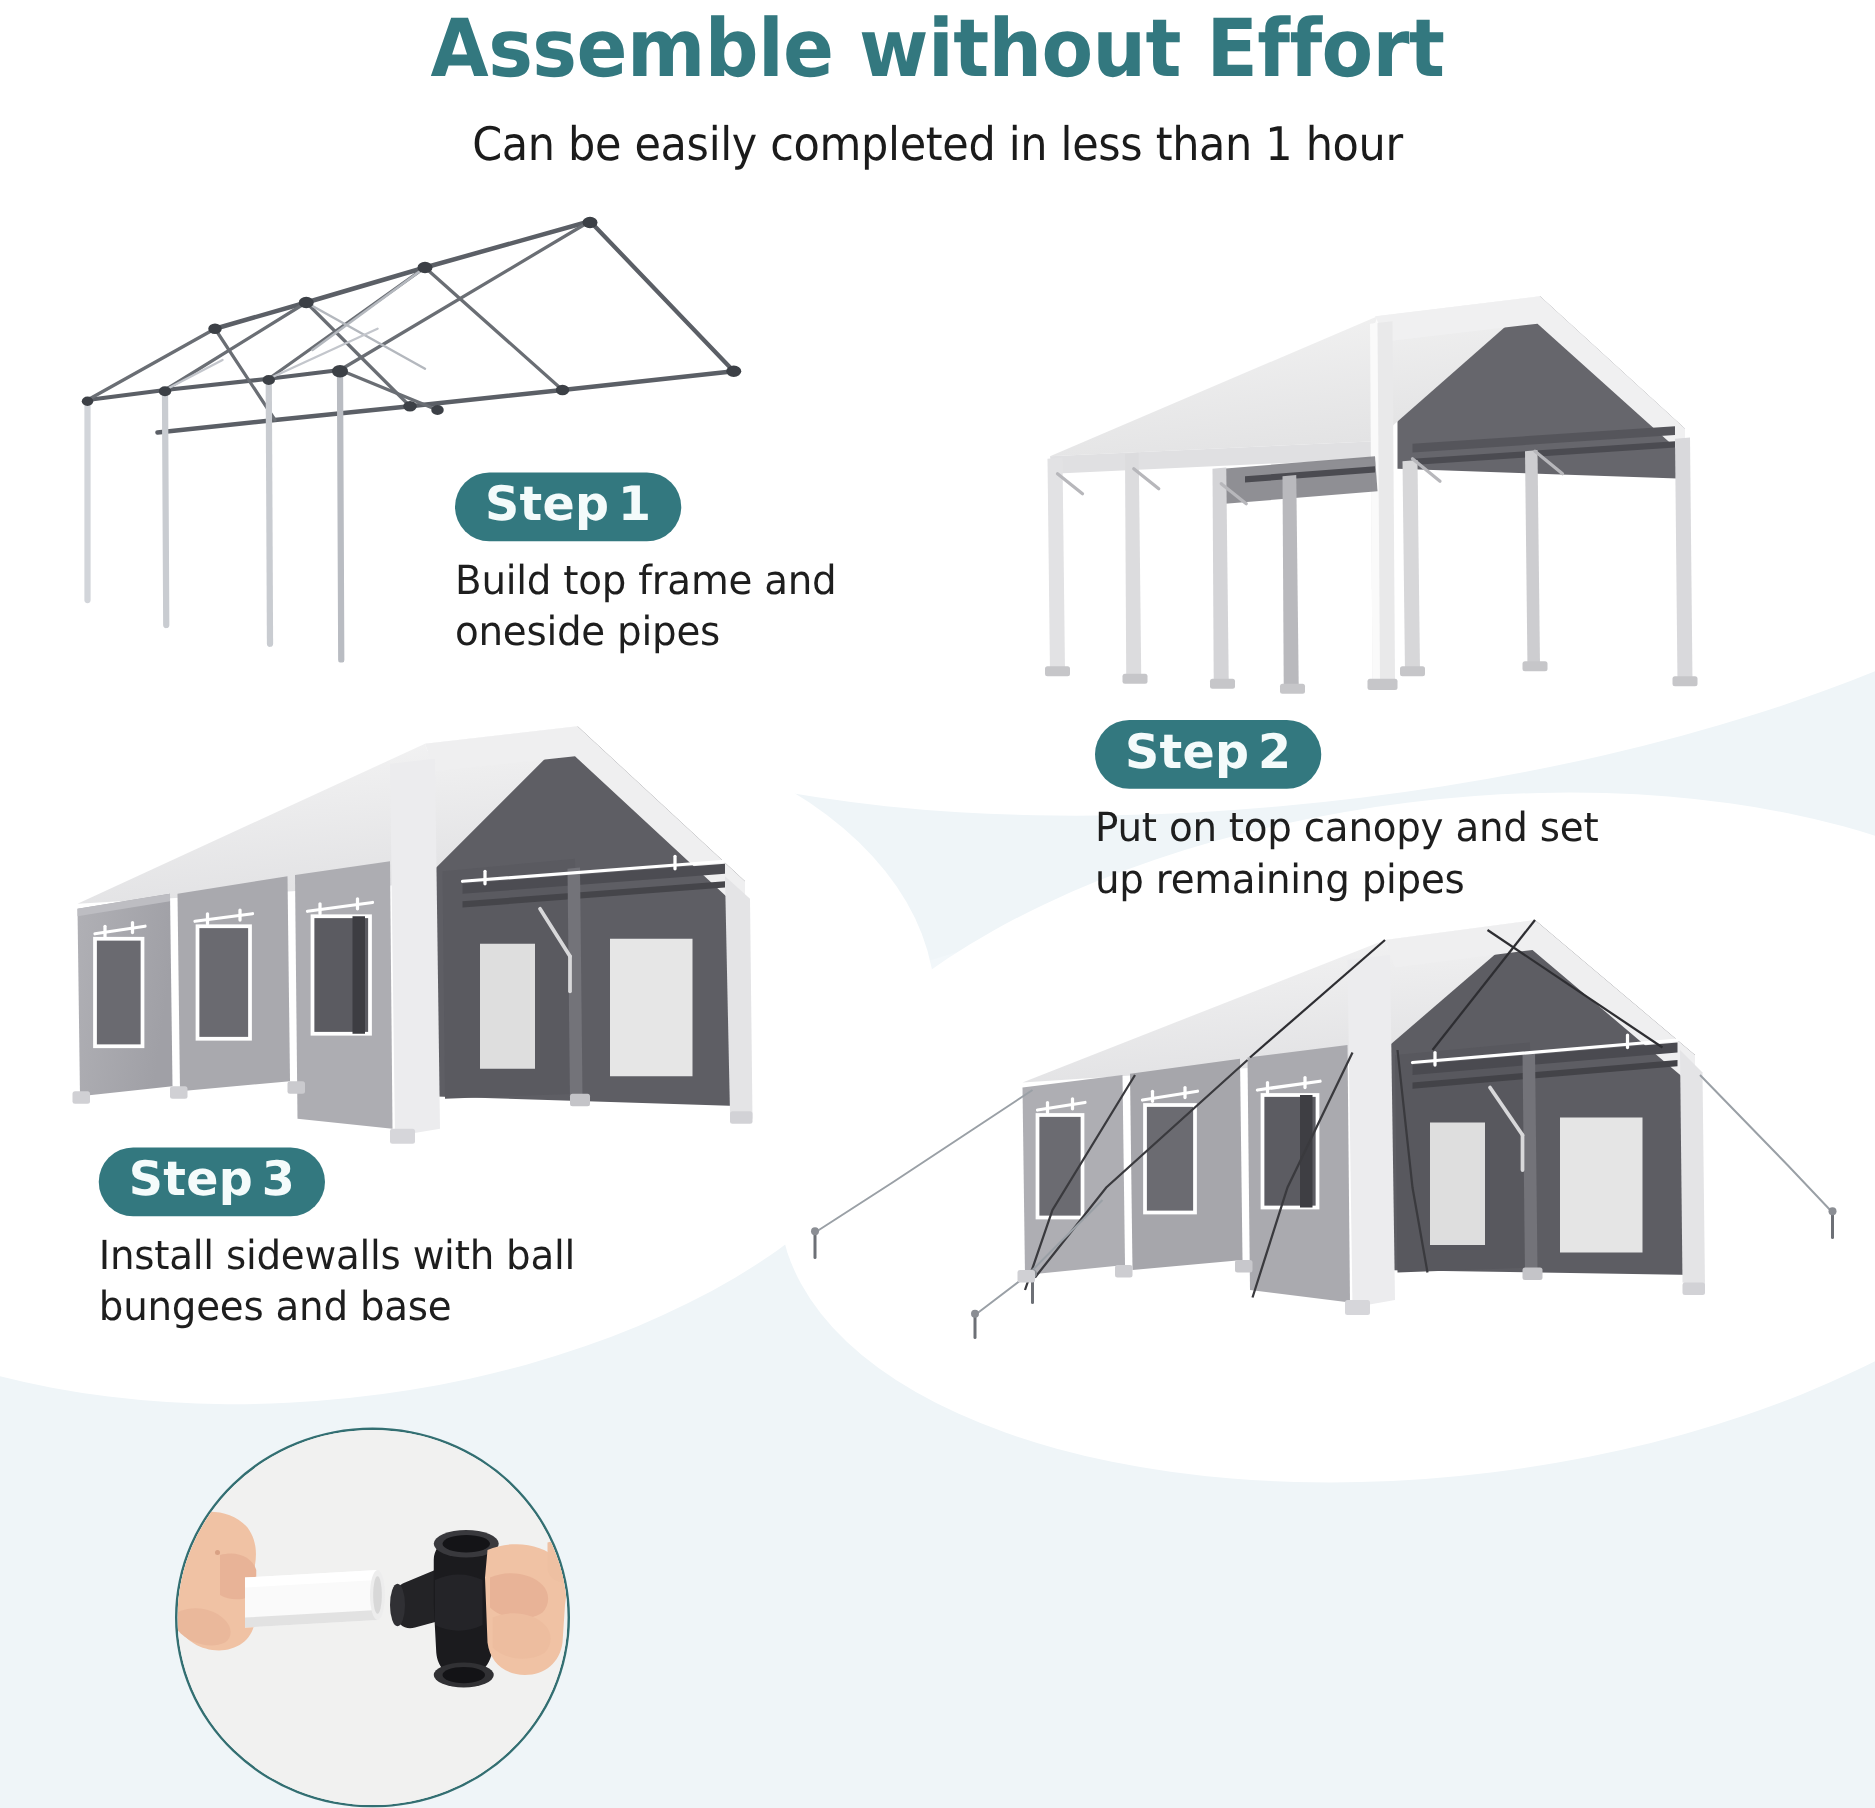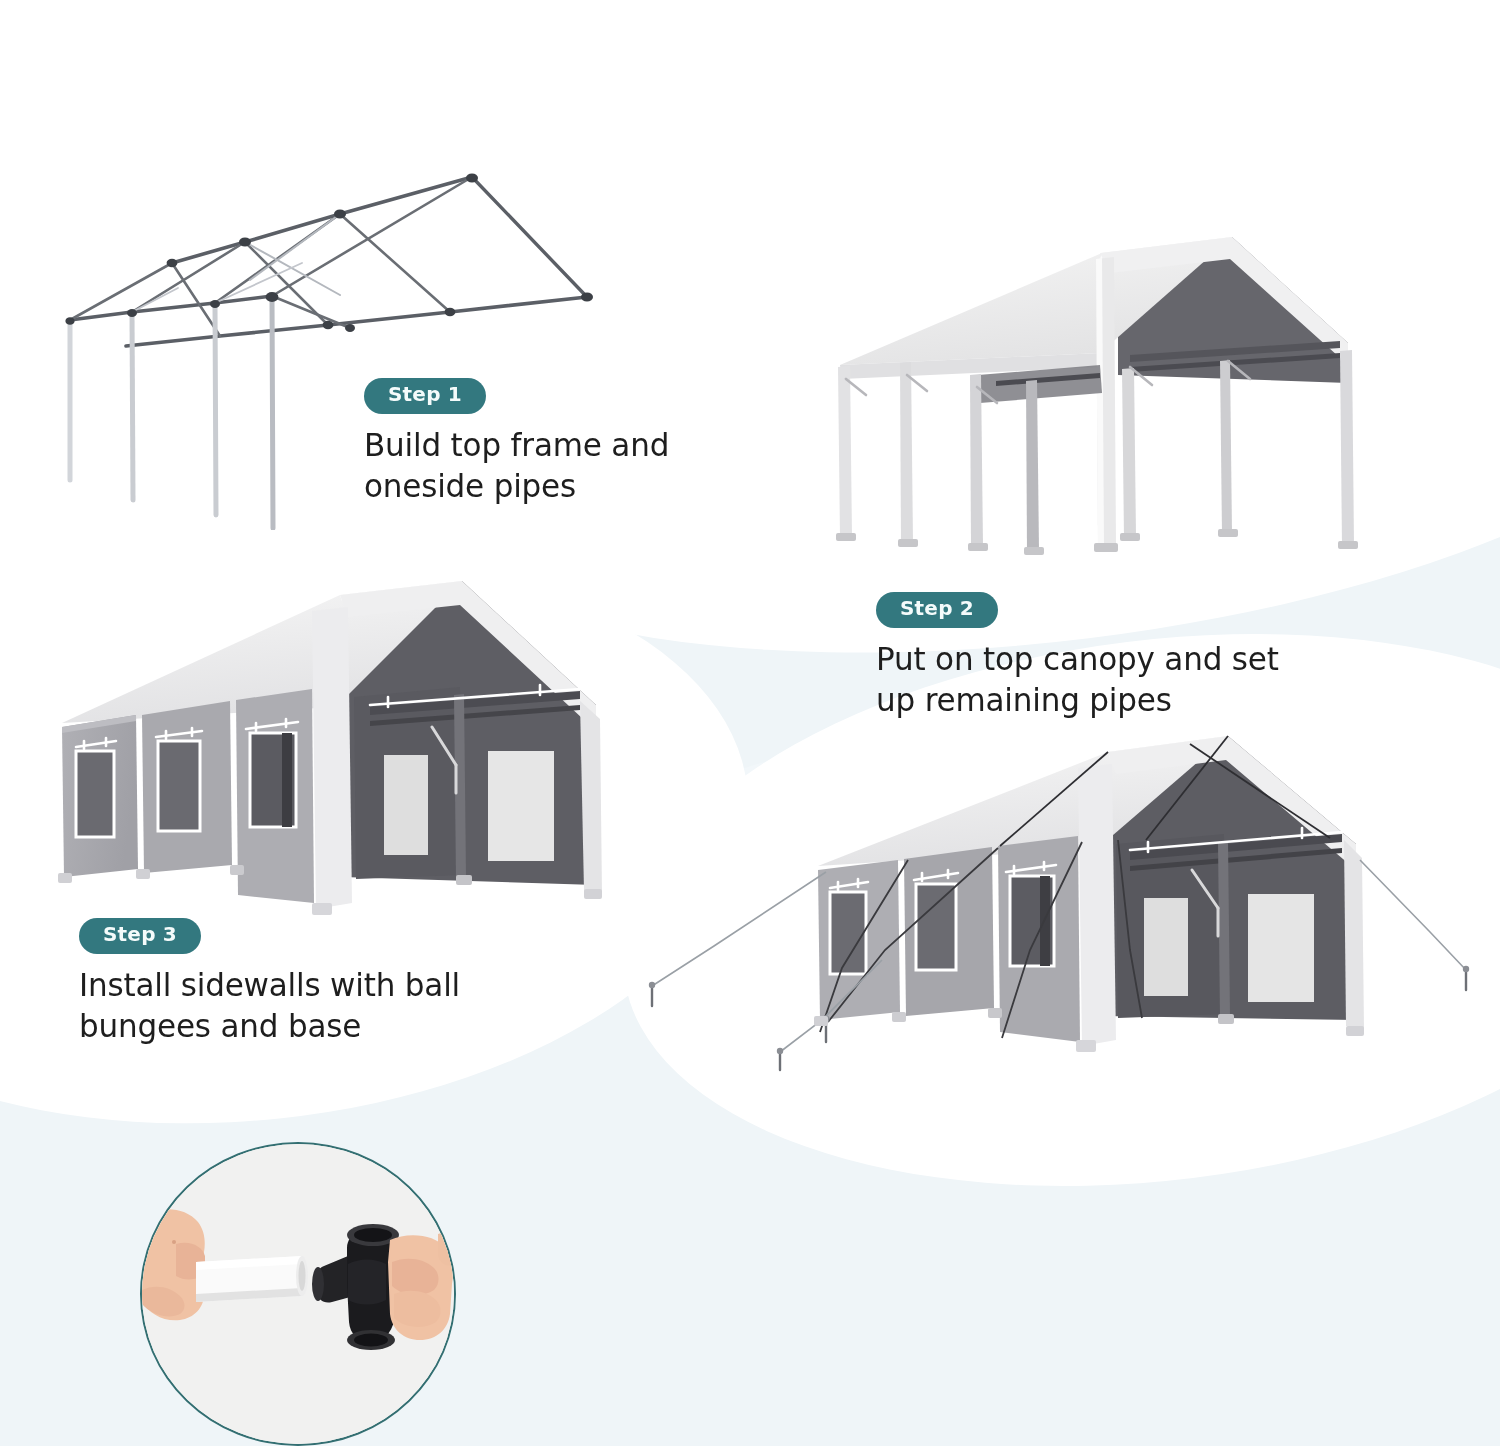--- a/index.html
+++ b/index.html
@@ -40,32 +40,32 @@
     font-size:37px;color:#1b1b1b;font-weight:400;margin-top:22px;
     letter-spacing:-0.3px;transform:scaleX(0.93);
     font-family:"DejaVu Sans","Liberation Sans",sans-serif;
   }
 
   
   .step-block{position:absolute;z-index:25;}
   .badge{
     display:inline-block;background:#33787f;color:#f4fbfb;
     border-radius:999px;padding:6px 24px 9px 24px;
-    font-size:20px;font-weight:bold;letter-spacing:0.2px;line-height:1.05;
+    font-size:38px;font-weight:bold;letter-spacing:0.2px;line-height:1.05;
     font-family:"DejaVu Sans","Liberation Sans",sans-serif;
   }
   .badge .num{margin-left:7px;}
   .step-text{
     margin-top:11px;font-size:32px;color:#1e1e1e;line-height:1.28;
     letter-spacing:-0.2px;white-space:pre-line;
     font-family:"DejaVu Sans","Liberation Sans",sans-serif;
     transform:scaleX(0.97);transform-origin:left top;
   }
   #step1-block{left:364px;top:378px;}
-  #step2-block{left:876px;top:592px;}
+  #step2-block{left:876px;top:576px;}
   #step3-block{left:79px;top:918px;}
   #step4-block{left:866px;top:1086px;}
 
   
   .illus{position:absolute;z-index:20;}
   #illus1{left:40px;top:150px;}
   #illus2{left:800px;top:215px;}
   #illus3{left:40px;top:555px;}
   #illus4{left:630px;top:720px;}
 
@@ -98,20 +98,24 @@
   <div class="bg-base"></div>
   <div class="bg-white-top"></div>
   <div class="tint tn1"></div>
   <div class="tint tn2"></div>
   <div class="swoosh sw1"></div>
   <div class="swoosh sw5"></div>
   <div class="swoosh sw2"></div>
   <div class="swoosh sw3"></div>
   <div class="swoosh sw4"></div>
 
+  <div class="header">
+    <div class="title">Assemble without Effort</div>
+    <div class="subtitle">Can be easily completed in less than 1 hour</div>
+  </div>
 
   <div class="illus" id="illus1">
     <svg width="580" height="380" viewBox="0 0 580 380" fill="none">
       <g stroke="#8d9096" stroke-width="3" stroke-linecap="round">
 
         <path d="M432 27 L300 64 L205 92 L132 113" stroke="#5b5f66" stroke-width="3.6"></path>
 
         <path d="M547 147 L410 162 L288 175 L180 186 L86 196" stroke="#5b5f66" stroke-width="3.6"></path>
 
         <path d="M30 170 L92 162 L175 153 L232 146" stroke="#5b5f66" stroke-width="3.4"></path>

